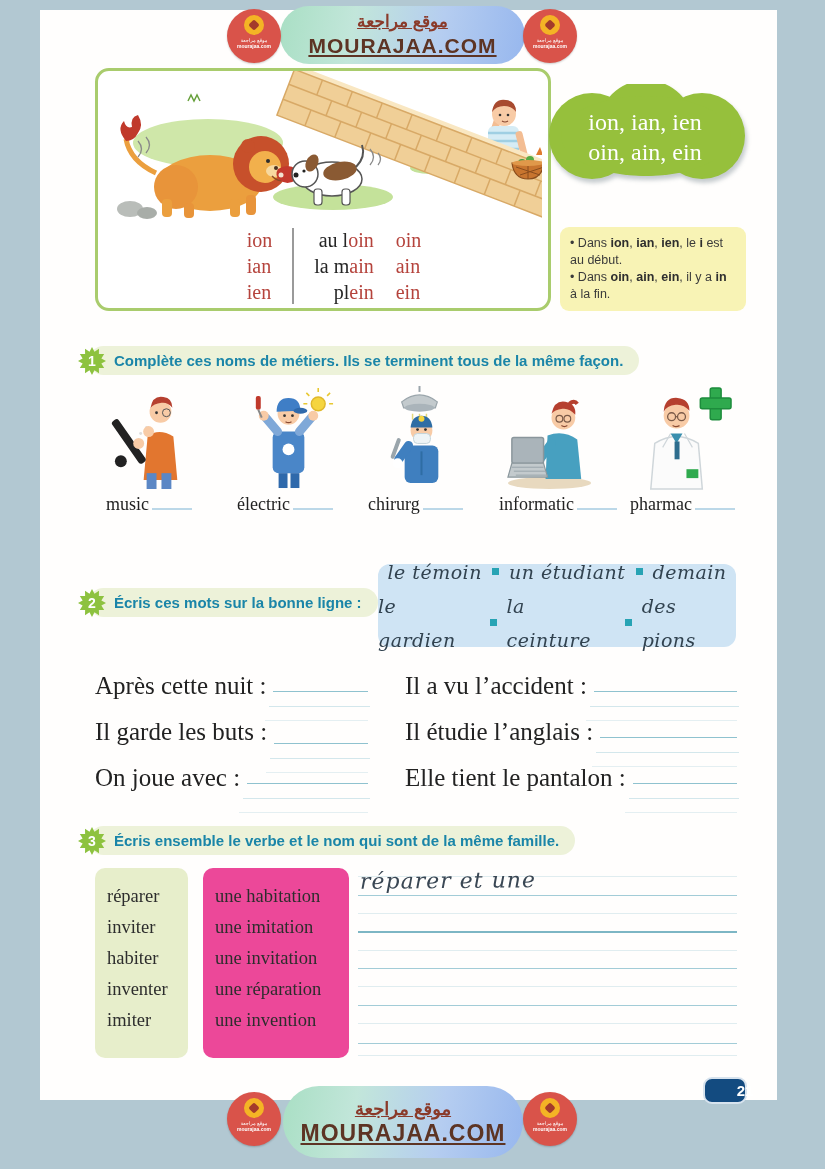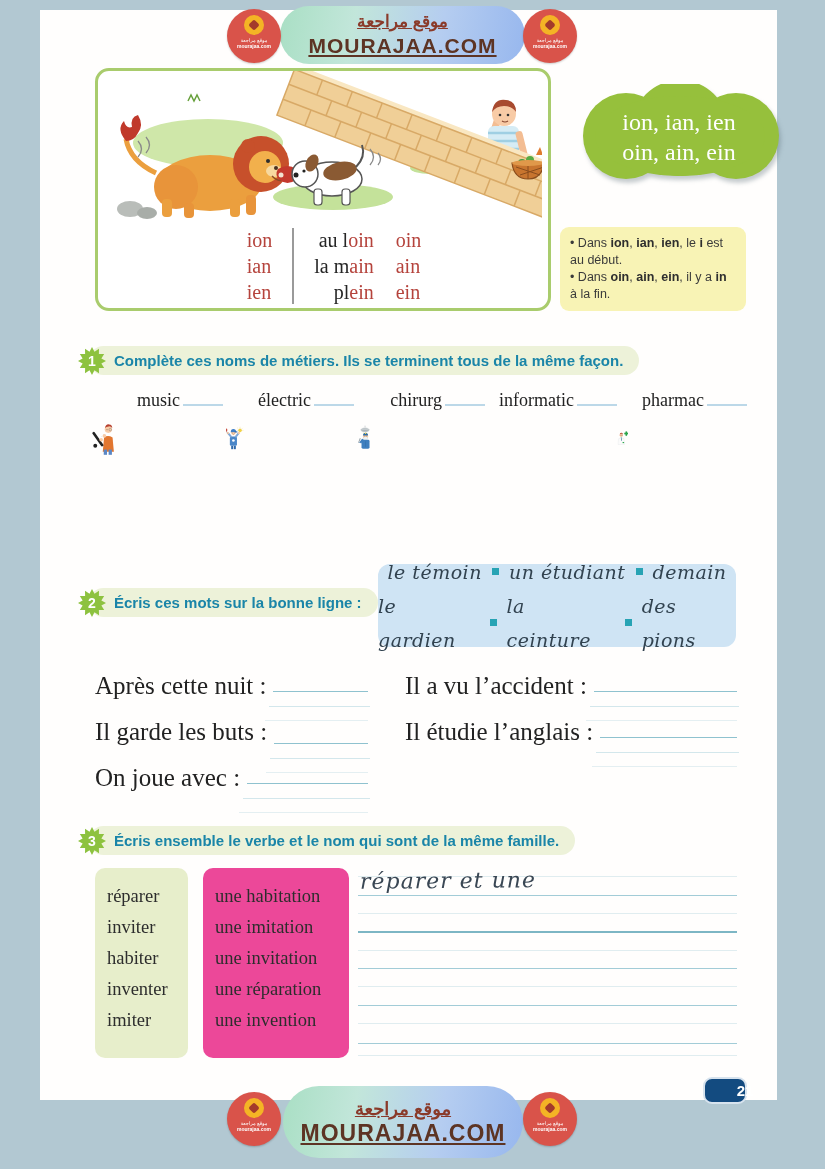--- a/index.html
+++ b/index.html
@@ -26,40 +26,40 @@
       border:3px solid #a9cc6d;border-radius:14px;overflow:hidden;}
   .sound-words{display:flex;justify-content:center;align-items:center;margin-top:2px;}
   .wgroup{display:flex;align-items:center;}
   .wcol{text-align:right;font-family:"Liberation Serif",serif;font-size:20px;line-height:26px;color:#262626;}
   .scol{text-align:left;font-family:"Liberation Serif",serif;font-size:20px;line-height:26px;
         color:#b5433c;margin-left:22px;}
   .hl{color:#b5433c;}
   .vdivider{width:2px;height:76px;background:#9a9a9a;margin:0 20px;}
 
   
-  .cloud-badge{position:absolute;left:572px;top:84px;width:214px;height:100px;filter:drop-shadow(2px 4px 2px rgba(90,110,120,.35));}
+  .cloud-badge{position:absolute;left:538px;top:84px;width:214px;height:100px;filter:drop-shadow(2px 4px 2px rgba(90,110,120,.35));}
   .cloud-badge svg{width:100%;height:100%;}
 
   
   .note{position:absolute;left:560px;top:227px;width:186px;height:84px;background:#f8f3b5;border-radius:9px;
         padding:8px 10px;box-sizing:border-box;font-size:12.5px;line-height:17px;color:#3a3a3a;}
   .note b{color:#2e2e2e;}
 
   
   .ex-header{position:absolute;display:flex;align-items:center;}
   .star-wrap{position:relative;width:28px;height:28px;z-index:2;margin-right:-17px;flex:none;}
   .star-wrap svg{position:absolute;left:0;top:0;}
   .star-num{position:absolute;left:0;top:0;width:28px;height:28px;display:flex;align-items:center;justify-content:center;
         color:#fff;font-weight:bold;font-size:14px;}
   .ex-title{background:#edf2d9;border-radius:15px;padding:6px 16px 6px 25px;color:#1a85a8;
         font-weight:bold;font-size:15px;white-space:nowrap;}
 
   
   .prof-row{position:absolute;left:92px;top:386px;width:655px;display:flex;}
-  .prof-cell{width:131px;display:flex;flex-direction:row;align-items:center;text-align:right;}
+  .prof-cell{width:131px;display:flex;flex-direction:column;align-items:center;text-align:right;}
   .prof-cell svg{width:100px;height:104px;}
   .prof-label{margin-top:4px;font-family:"Liberation Serif",serif;font-size:18px;color:#222;align-self:flex-start;
         padding-left:14px;white-space:nowrap;}
   .blank{display:inline-block;width:40px;border-bottom:2px solid #bcd8e8;height:12px;margin-left:3px;}
 
   
   .bank{position:absolute;left:378px;top:564px;width:358px;height:83px;background:#cfe4f4;border-radius:12px;
         display:flex;flex-direction:column;justify-content:center;align-items:center;}
   .bank-line{font-family:"DejaVu Serif",serif;font-style:italic;font-size:19px;color:#31424f;line-height:34px;
         display:flex;align-items:center;letter-spacing:.5px;}
@@ -410,20 +410,28 @@
   </div>
   <div class="fill-row" style="left:95px;top:764px;width:642px;">
     <div class="fill-cell" style="width:273px;">
       <span class="fill-label">On joue avec :</span>
       <span class="slot">
           <span class="ln1"></span>
           <span class="ln2"></span>
           <span class="ln3"></span>
         </span>
     </div>
+    <div class="fill-cell" style="margin-left:37px;flex:1;">
+      <span class="fill-label">Elle tient le pantalon :</span>
+      <span class="slot">
+          <span class="ln1"></span>
+          <span class="ln2"></span>
+          <span class="ln3"></span>
+        </span>
+    </div>
   </div>
 
   <div class="ex-header" style="left:78px;top:826px;">
     <div class="star-wrap">
       <svg width="28" height="28" viewBox="0 0 26 26">
         <polygon fill="#8dc23f" points="26,13 21.7,15.3 24.3,19.5 19.4,19.4 19.5,24.3 15.3,21.7 13,26 10.7,21.7 6.5,24.3 6.6,19.4 1.7,19.5 4.3,15.3 0,13 4.3,10.7 1.7,6.5 6.6,6.6 6.5,1.7 10.7,4.3 13,0 15.3,4.3 19.5,1.7 19.4,6.6 24.3,6.5 21.7,10.7"></polygon>
       </svg>
       <div class="star-num">3</div>
     </div>
     <div class="ex-title">Écris ensemble le verbe et le nom qui sont de la même famille.</div>

